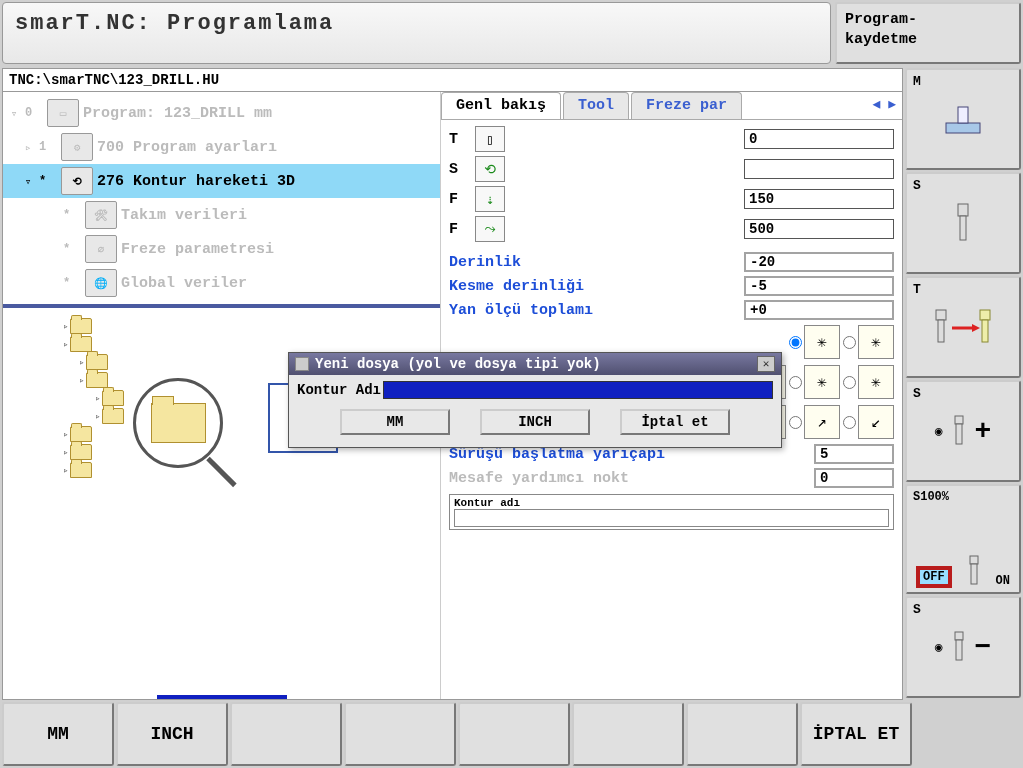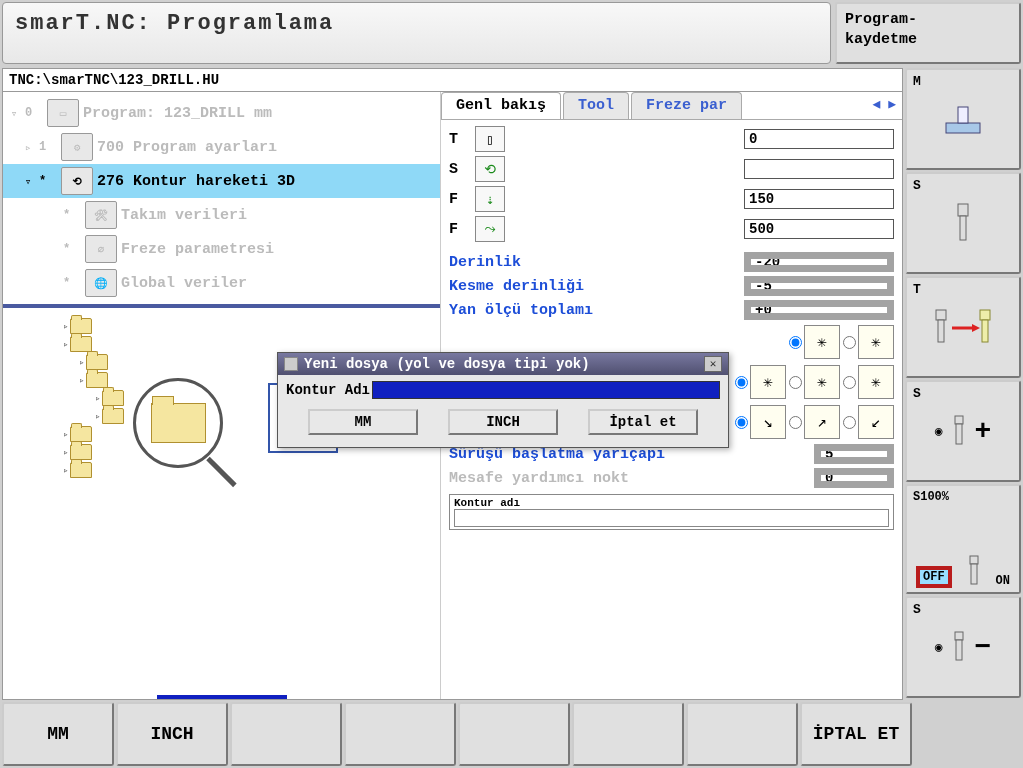--- a/index.html
+++ b/index.html
@@ -45,37 +45,37 @@
 .tab-arrow { margin-left: auto; padding: 4px 6px; color: #3a5fd0; font-size: 13px; }
 .panel-body { flex: 1; padding: 4px 8px; overflow: hidden; position: relative; }
 .form-row { display: flex; align-items: center; height: 30px; gap: 6px; }
 .form-lbl { width: 20px; font-weight: bold; font-size: 15px; }
 .sq-icon { width: 30px; height: 26px; border: 1px solid #888; background: #f8f8f8; display: inline-flex; align-items: center; justify-content: center; font-size: 14px; }
 .form-input { width: 115px; height: 20px; border: 1px solid #555; background: #fff; padding: 0 4px; font-family: inherit; font-size: 14px; font-weight: bold; margin-left: auto; }
 .form-input.wide { width: 150px; }
 .param-row { display: flex; align-items: center; height: 24px; }
 .param-lbl { flex: 1; font-weight: bold; font-size: 15px; color: #1d4ed8; }
 .param-lbl.dim { color: #bbb; }
-.param-val { width: 150px; height: 20px; border: 7px solid #a3a3a3; background: #fff; padding: 0 4px; font-family: inherit; font-size: 14px; font-weight: bold; }
+.param-val { width: 150px; height: 20px; border: 2px solid #a3a3a3; background: #fff; padding: 0 4px; font-family: inherit; font-size: 14px; font-weight: bold; }
 .radio-row { display: flex; align-items: center; height: 40px; gap: 4px; }
 .radio-grp { display: flex; gap: 3px; align-items: center; margin-left: auto; }
 .radio-opt { display: flex; align-items: center; gap: 2px; }
 .radio-img { width: 36px; height: 34px; border: 1px solid #888; background: #fffef0; display: inline-flex; align-items: center; justify-content: center; font-size: 16px; }
 .contour-box { border: 1px solid #888; padding: 2px 4px; margin-top: 4px; }
 .contour-hdr { font-weight: bold; font-size: 11px; }
 .contour-inp { width: 100%; height: 18px; border: 1px solid #888; background: #fff; }
 .blue-underline { position: absolute; bottom: 0; left: 50%; transform: translateX(-50%); width: 130px; height: 4px; background: #1020c0; }
 .side-btn { flex: 1; background: #e0e0e0; border: 2px outset #ccc; border-radius: 3px; display: flex; align-items: center; justify-content: center; gap: 6px; position: relative; font-weight: bold; font-size: 13px; }
 .side-btn .lbl { position: absolute; top: 4px; left: 6px; font-size: 13px; }
 .side-btn .lbl2 { position: absolute; top: 4px; left: 6px; font-size: 12px; }
 .bottom-bar { height: 68px; display: flex; gap: 2px; padding: 2px; }
 .bot-btn { width: 112px; background: #e0e0e0; border: 2px outset #ccc; border-radius: 3px; display: flex; align-items: center; justify-content: center; font-weight: bold; font-size: 18px; }
 .bot-spacer { flex: 1; }
 
-.dialog { position: absolute; left: 277px; top: 352px; width: 452px; background: #e8e8e8; border: 1px solid #555; box-shadow: 2px 2px 6px rgba(0,0,0,0.3); z-index: 100; }
+.dialog { position: absolute; left: 288px; top: 352px; width: 494px; background: #e8e8e8; border: 1px solid #555; box-shadow: 2px 2px 6px rgba(0,0,0,0.3); z-index: 100; }
 .dlg-title { background: linear-gradient(to bottom, #7878a0, #505070); color: #fff; font-weight: bold; font-size: 14px; padding: 3px 6px; display: flex; align-items: center; gap: 6px; }
 .dlg-cube { width: 14px; height: 14px; background: #ccc; border: 1px solid #888; }
 .dlg-close { margin-left: auto; width: 18px; height: 16px; background: #ccc; border: 1px solid #666; text-align: center; font-size: 11px; line-height: 14px; color: #333; cursor: pointer; }
 .dlg-body { padding: 6px 8px 12px; }
 .dlg-field-row { display: flex; align-items: center; gap: 2px; margin-bottom: 10px; }
 .dlg-field-lbl { font-weight: bold; font-size: 14px; }
 .dlg-field-inp { flex: 1; height: 18px; background: #1020c0; border: 1px solid #333; }
 .dlg-btns { display: flex; justify-content: center; gap: 30px; }
 .dlg-btn { width: 110px; height: 26px; background: #e8e8e8; border: 2px outset #ccc; font-weight: bold; font-size: 14px; font-family: inherit; cursor: pointer; }
 input[type=radio] { margin: 0; }

